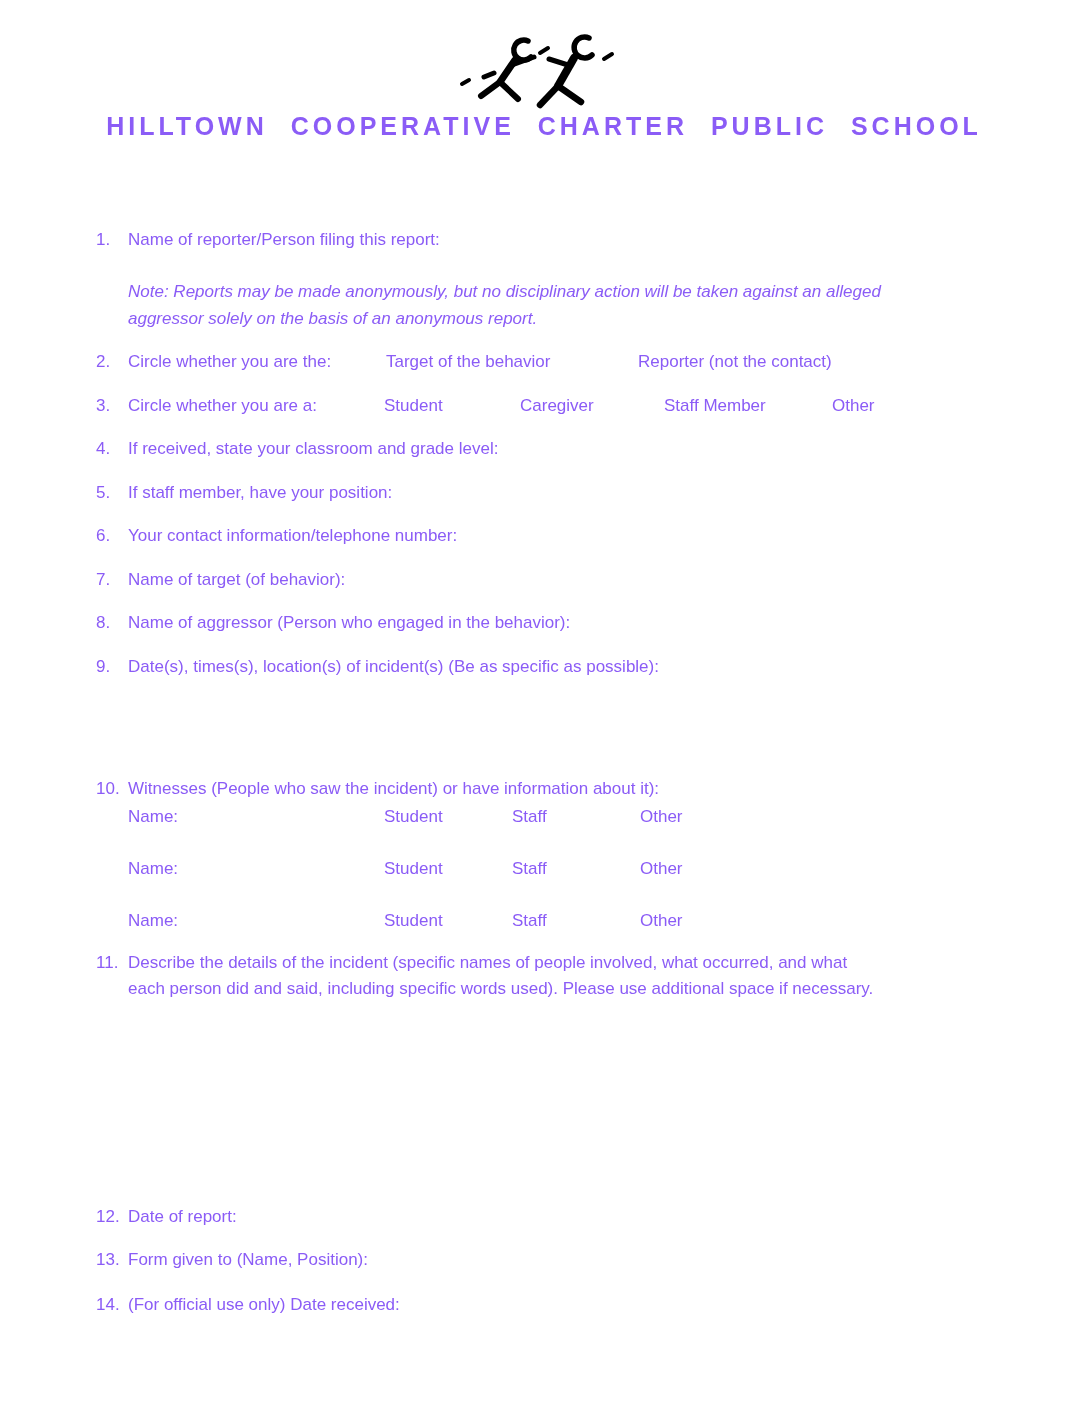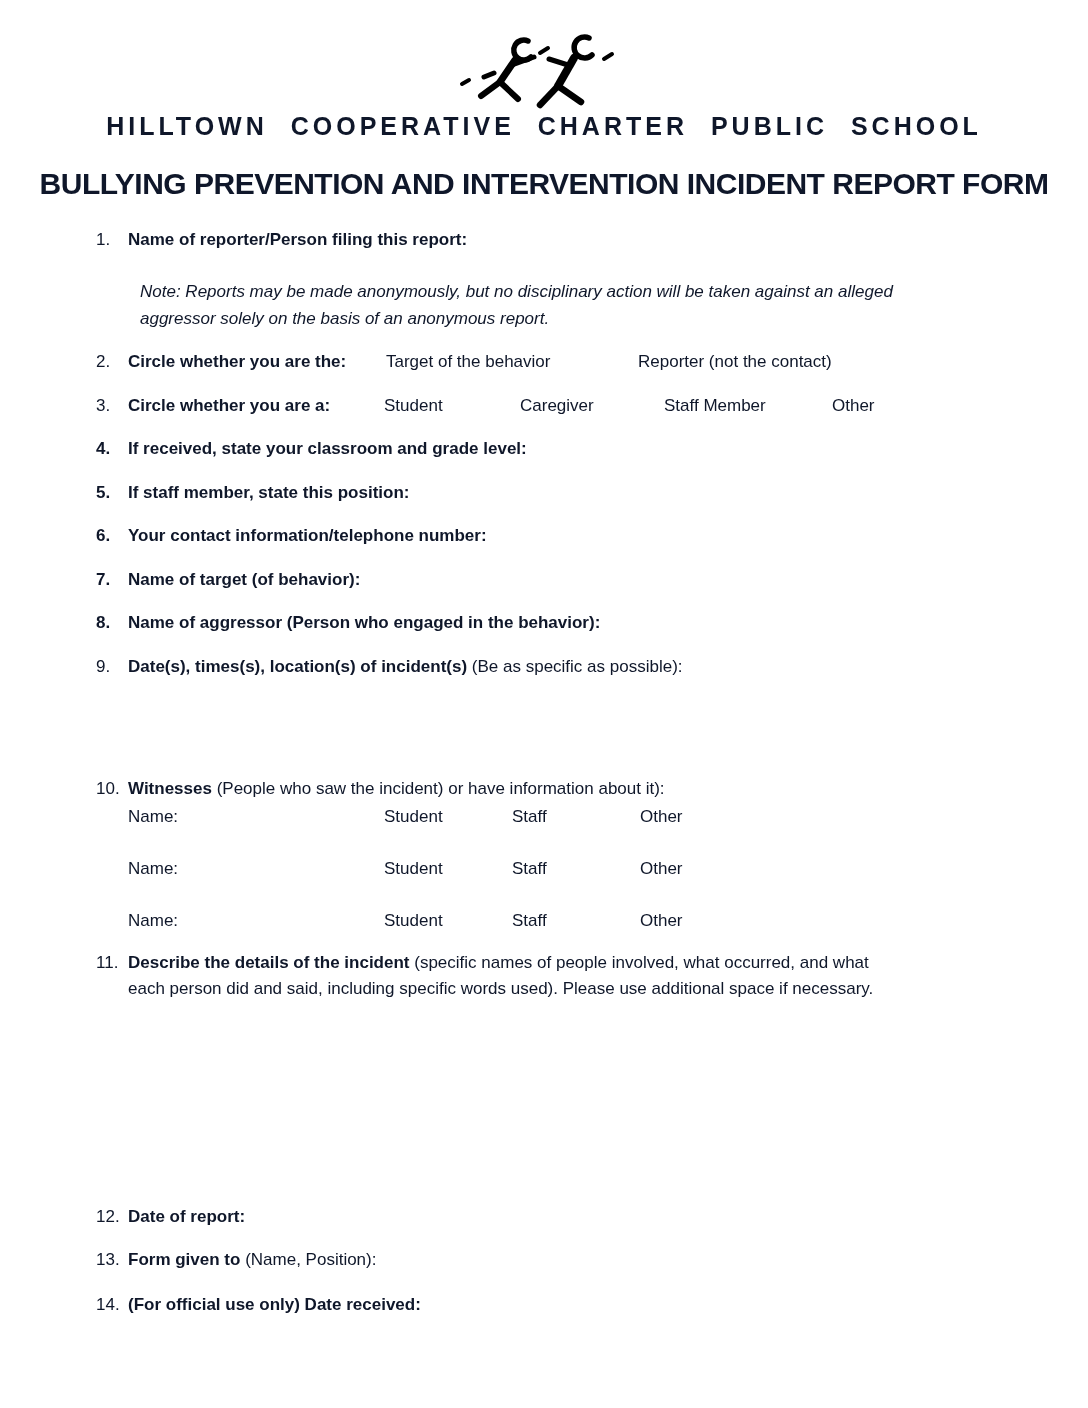--- a/index.html
+++ b/index.html
@@ -1,21 +1,21 @@
 <!DOCTYPE html>
 <html><head>
 <meta charset="utf-8">
 <style>
   html, body { margin: 0; padding: 0; background: #ffffff; }
   .page {
     position: relative;
     width: 1088px;
     height: 1408px;
     background: #ffffff;
-    color: #0f172a;
+    color: #8b5cf6;
     font-family: "Liberation Sans", sans-serif;
     overflow: hidden;
   }
   .logo-wrap {
     position: absolute;
     top: 28px;
     left: 50%;
     transform: translateX(-50%);
   }
   .school-name {
@@ -42,22 +42,22 @@
   }
   .row {
     position: absolute;
     left: 0;
     width: 1088px;
     font-size: 17px;
     line-height: 21px;
   }
   .num { position: absolute; left: 96px; white-space: nowrap; }
   .txt { position: absolute; left: 128px; white-space: nowrap; }
-  .b   { font-weight: bold; text-align: center; }
-  .i   { font-style: italic; margin-left: 12px; }
+  .b   { font-weight: normal; text-align: center; }
+  .i   { font-style: italic; }
 </style>
 </head>
 <body>
 
 <div class="page">
 
   <div class="logo-wrap">
     <svg width="180" height="85" viewBox="0 0 180 85">
       <g fill="none" stroke="#000000" stroke-linecap="round">
 
@@ -76,21 +76,20 @@
 
         <path d="M8 56 L15 52" stroke-width="4"></path>
         <path d="M86 25 L94 20" stroke-width="4"></path>
         <path d="M150 31 L158 26" stroke-width="4"></path>
       </g>
     </svg>
   </div>
 
   <div class="school-name">HILLTOWN COOPERATIVE CHARTER PUBLIC SCHOOL</div>
 
-  <div class="doc-title">BULLYING PREVENTION AND INTERVENTION INCIDENT REPORT FORM</div>
 
   <div class="row" style="top:229px">
     <span class="num">1.</span>
     <span class="txt b">Name of reporter/Person filing this report:</span>
   </div>
 
   <div class="row" style="top:281px">
     <span class="txt i">Note: Reports may be made anonymously, but no disciplinary action will be taken against an alleged</span>
   </div>
   <div class="row" style="top:308px">
@@ -113,21 +112,21 @@
     <span class="txt" style="left:832px">Other</span>
   </div>
 
   <div class="row" style="top:438px">
     <span class="num b">4.</span>
     <span class="txt b">If received, state your classroom and grade level:</span>
   </div>
 
   <div class="row" style="top:482px">
     <span class="num b">5.</span>
-    <span class="txt b">If staff member, state this position:</span>
+    <span class="txt b">If staff member, have your position:</span>
   </div>
 
   <div class="row" style="top:525px">
     <span class="num b">6.</span>
     <span class="txt b">Your contact information/telephone number:</span>
   </div>
 
   <div class="row" style="top:569px">
     <span class="num b">7.</span>
     <span class="txt b">Name of target (of behavior):</span>

